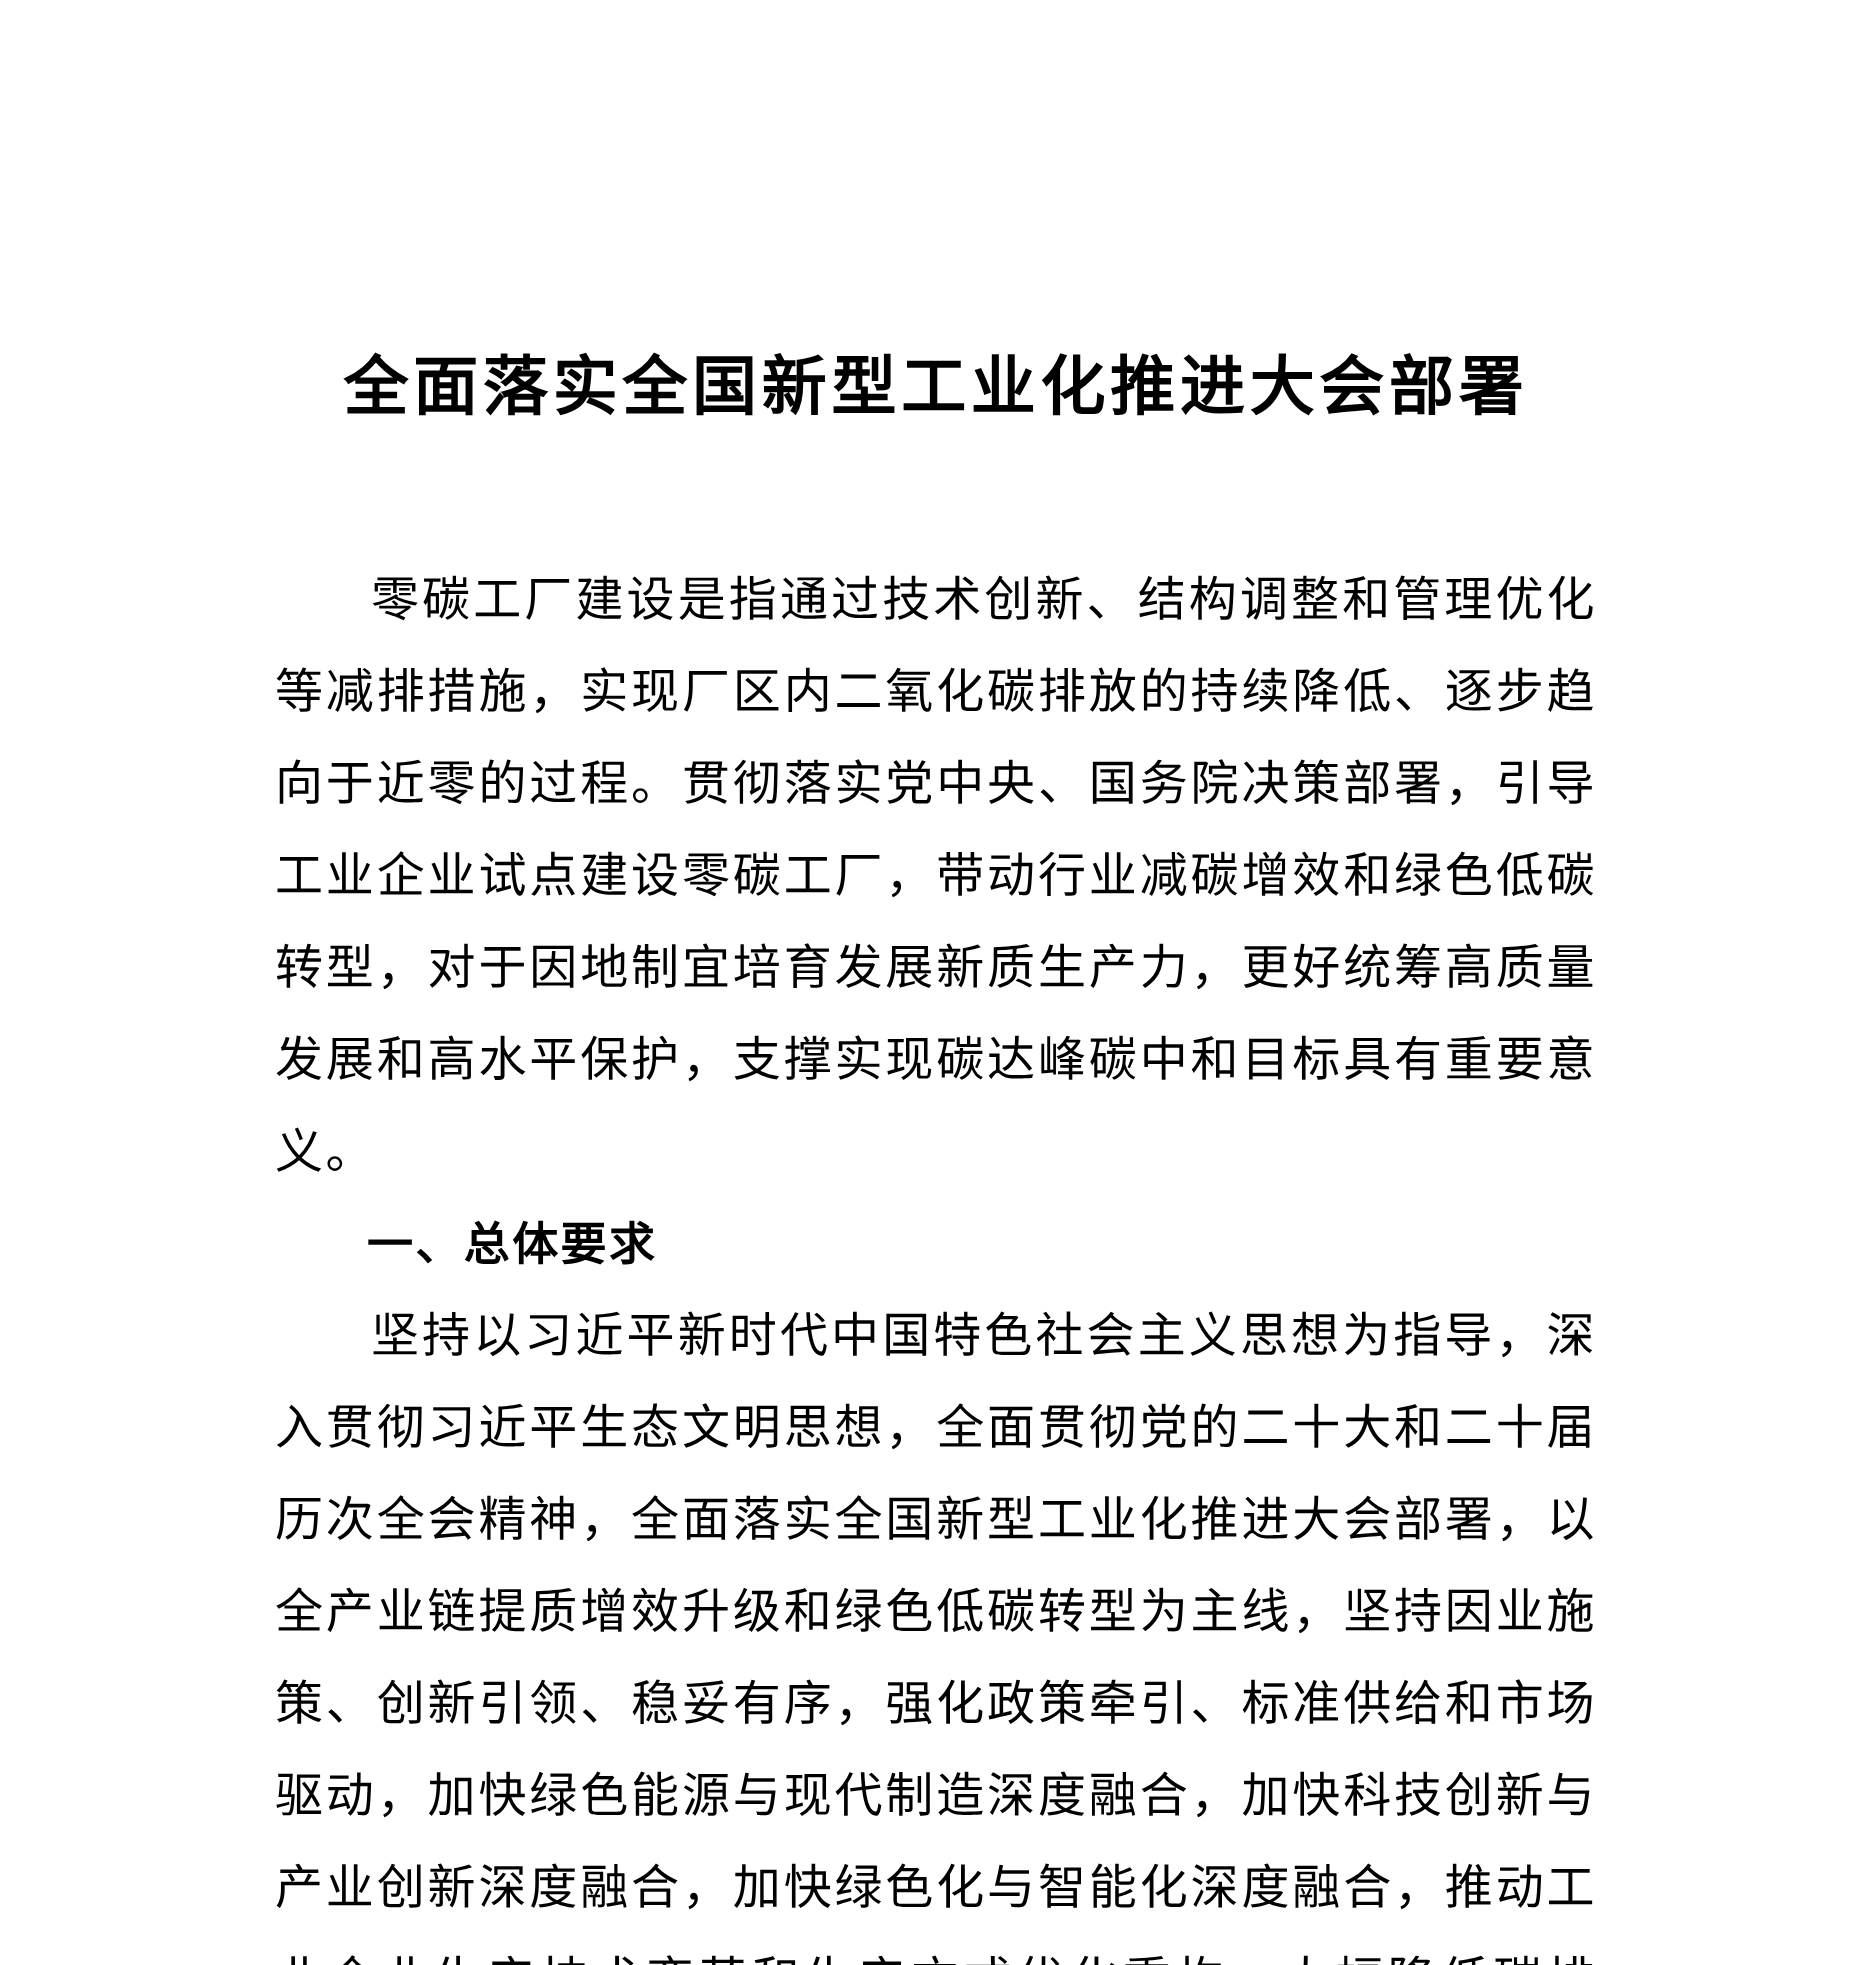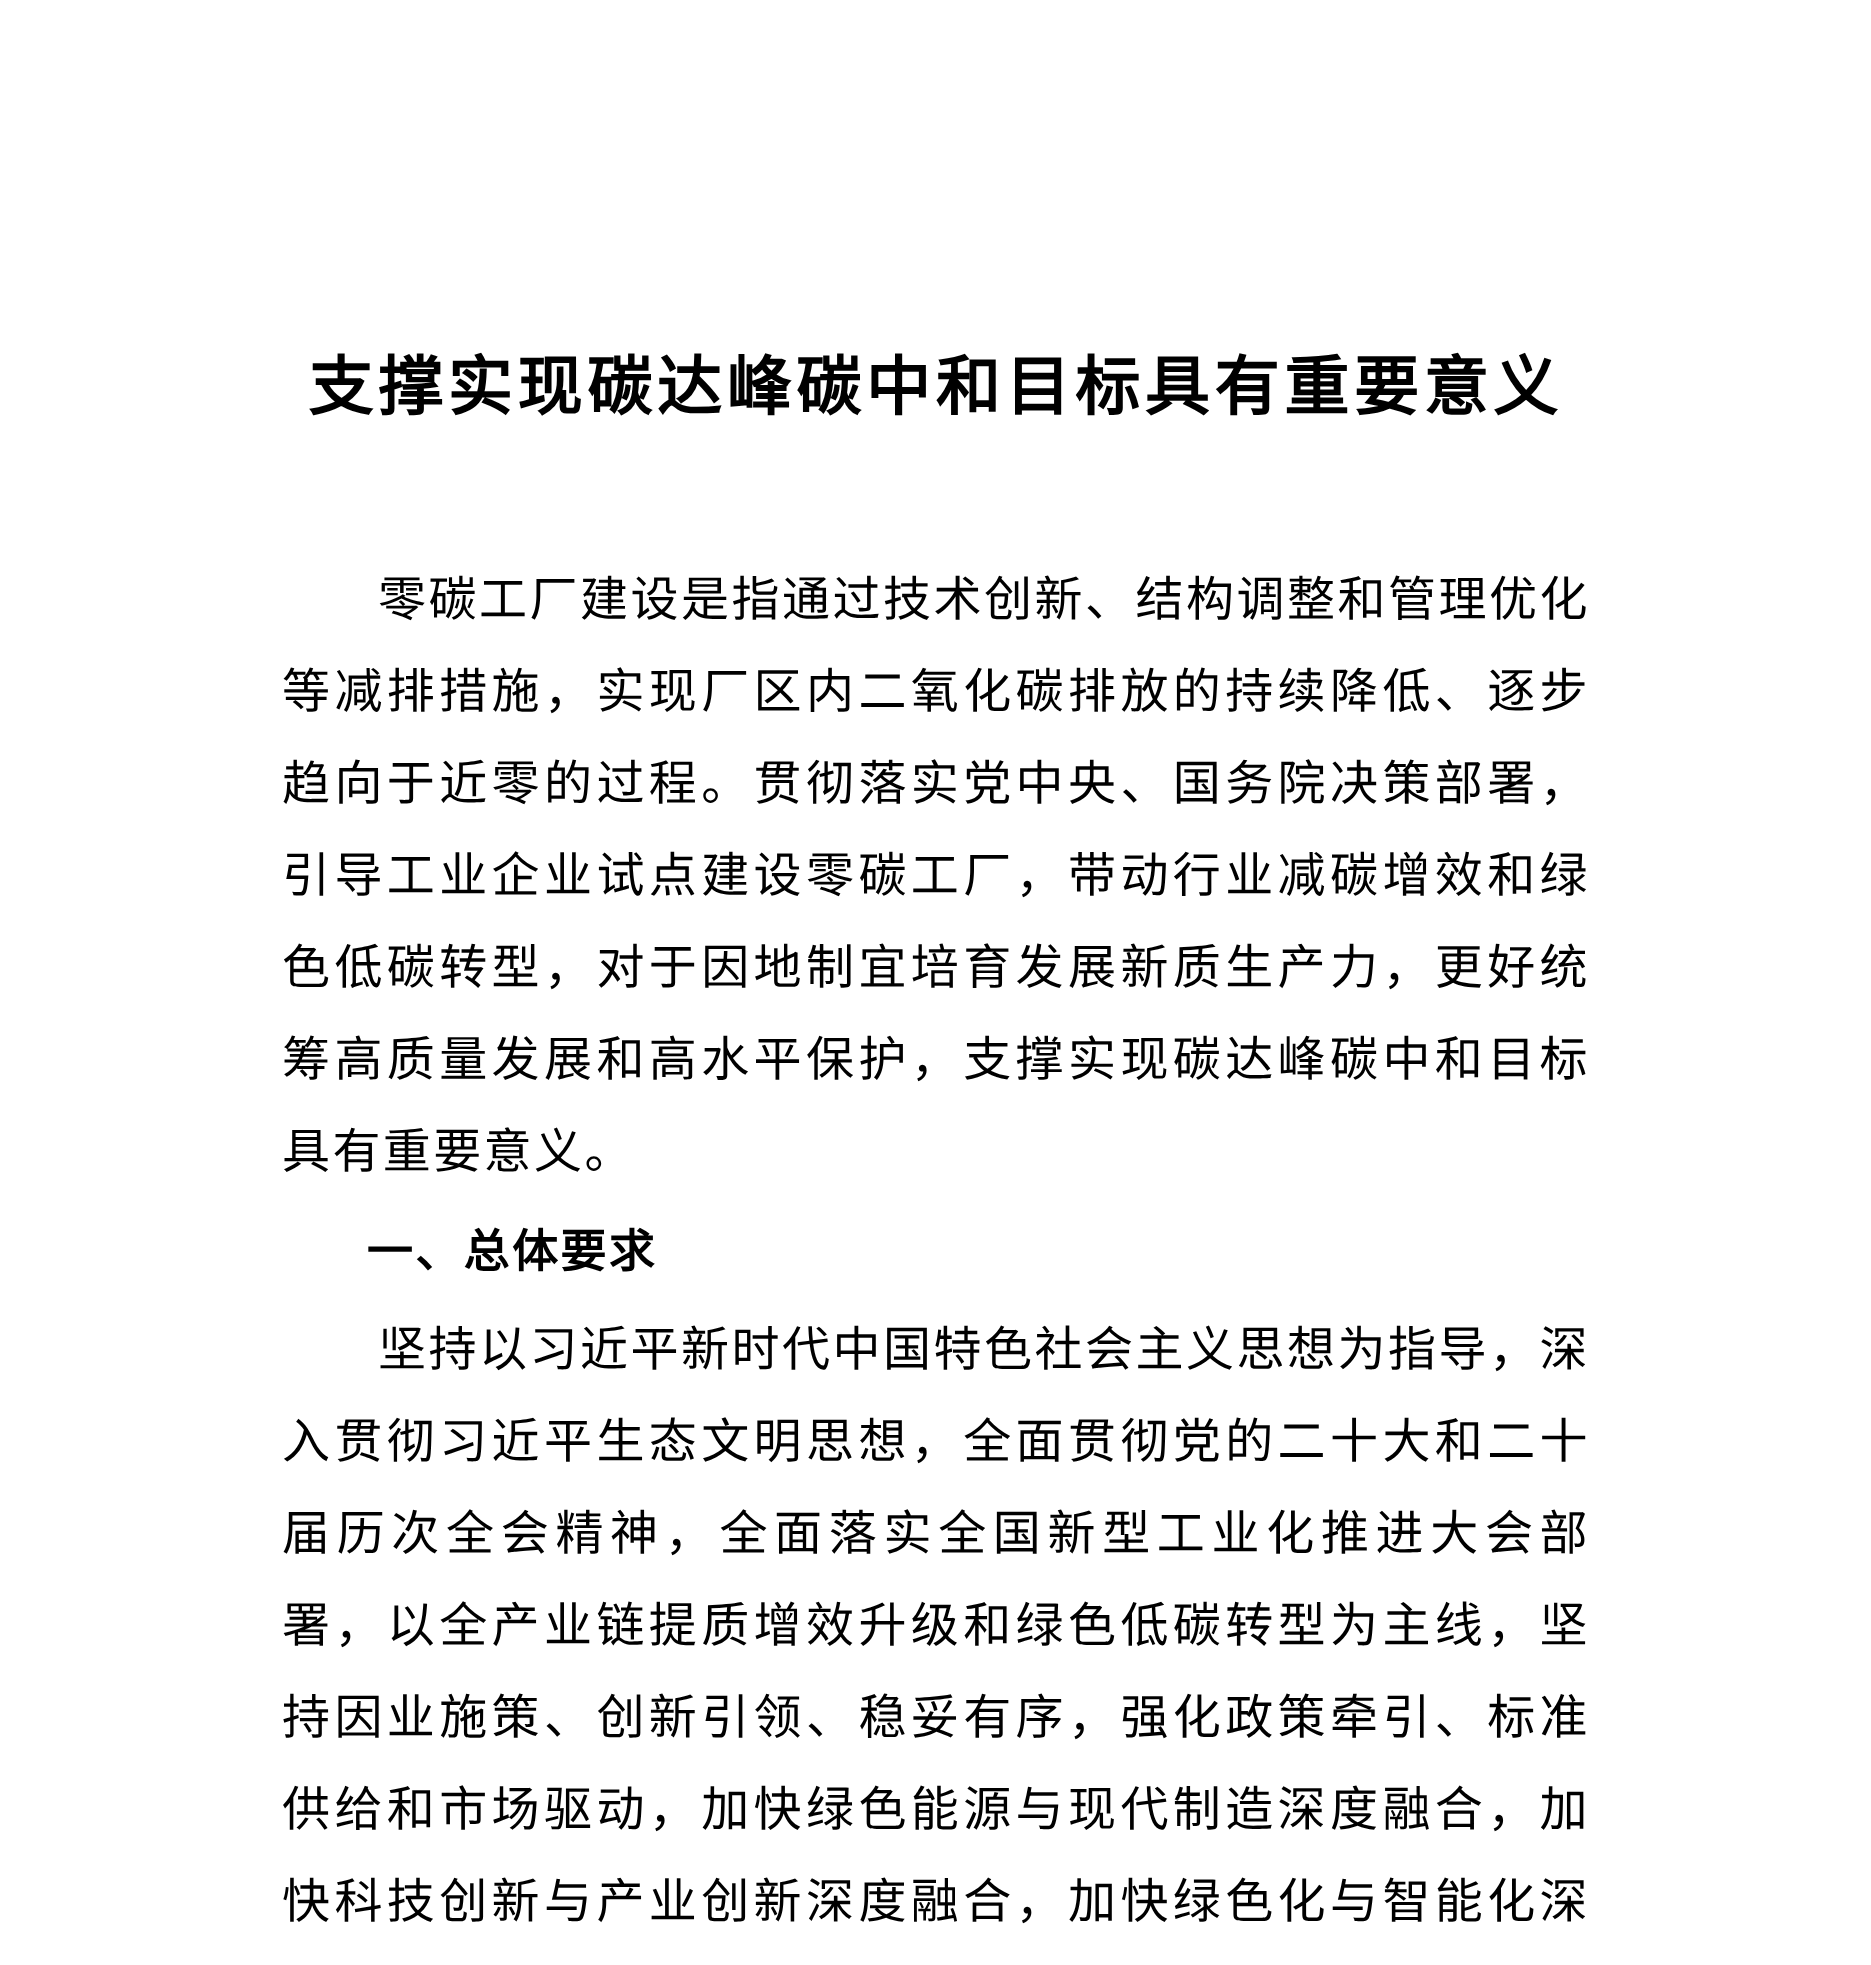--- a/index.html
+++ b/index.html
@@ -34,41 +34,41 @@
   .body-text {
     margin-top: 126px;
     font-size: 48px;
     line-height: 92px;
     text-align: justify;
     text-justify: inter-character;
     font-style: oblique 8deg; 
     letter-spacing: 2.4px;
   }
   .body-text p {
-    margin: 7px;
+    margin: 0;
     padding: 0;
     text-indent: 2em;
   }
   .section-heading {
     font-family: "Liberation Sans", "DejaVu Sans", sans-serif;
     font-weight: bold;
     font-style: normal;
     font-size: 46px;
     line-height: 92px;
     text-indent: 2em;
     margin: 0;
     padding: 0;
     letter-spacing: 2.4px;
   }
 </style>
 </head>
 <body>
 
 <div class="doc">
-  <h1 class="title">支撑实现碳达峰碳中和目标具有重要意义</h1>
+  <h1 class="title">全面落实全国新型工业化推进大会部署</h1>
 
   <div class="body-text">
     <p>零碳工厂建设是指通过技术创新、结构调整和管理优化等减排措施，实现厂区内二氧化碳排放的持续降低、逐步趋向于近零的过程。贯彻落实党中央、国务院决策部署，引导工业企业试点建设零碳工厂，带动行业减碳增效和绿色低碳转型，对于因地制宜培育发展新质生产力，更好统筹高质量发展和高水平保护，支撑实现碳达峰碳中和目标具有重要意义。</p>
 
     <h2 class="section-heading">一、总体要求</h2>
 
     <p>坚持以习近平新时代中国特色社会主义思想为指导，深入贯彻习近平生态文明思想，全面贯彻党的二十大和二十届历次全会精神，全面落实全国新型工业化推进大会部署，以全产业链提质增效升级和绿色低碳转型为主线，坚持因业施策、创新引领、稳妥有序，强化政策牵引、标准供给和市场驱动，加快绿色能源与现代制造深度融合，加快科技创新与产业创新深度融合，加快绿色化与智能化深度融合，推动工业企业生产技术变革和生产方式优化重构，大幅降低碳排放，做强绿色制造业，发展绿色生产力，构筑产业高质量发展新优势。</p>
 
   </div>
 </div>

